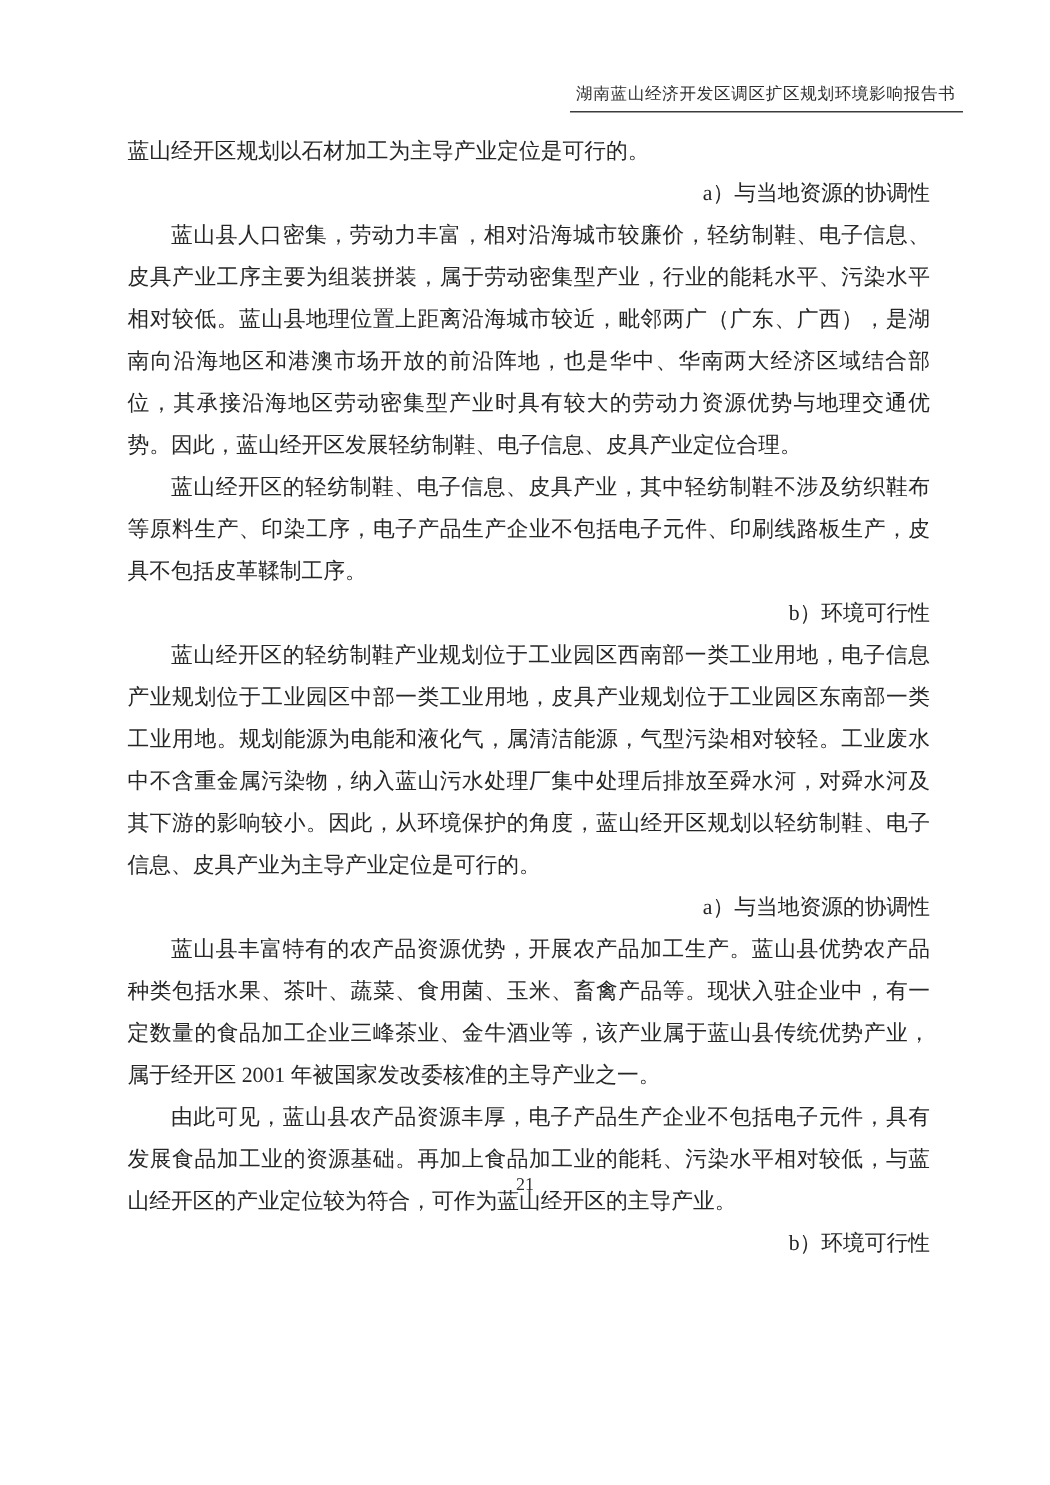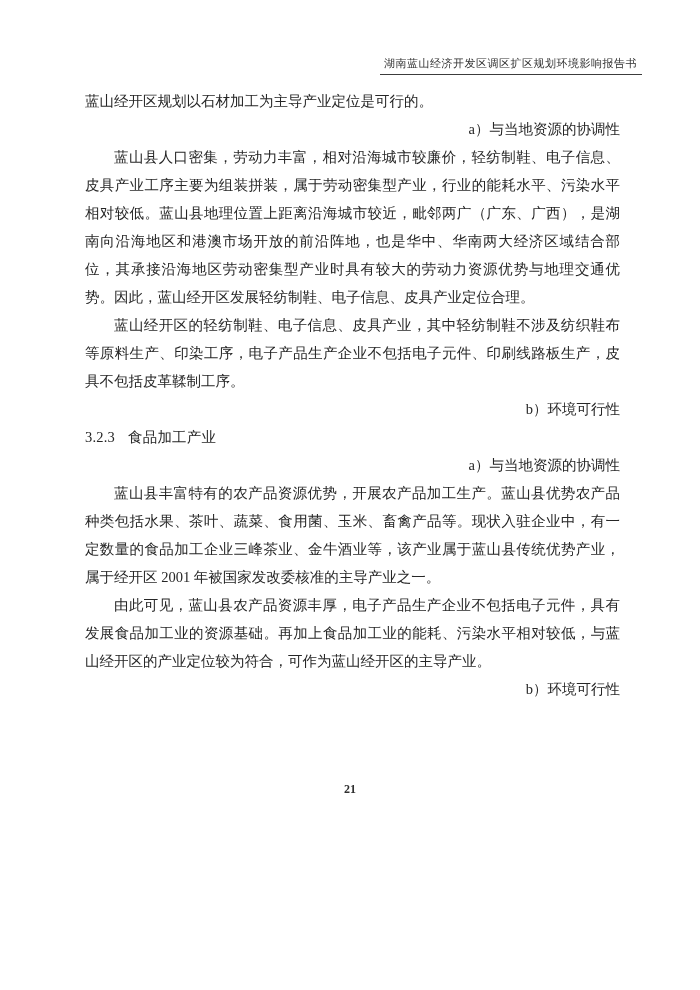--- a/index.html
+++ b/index.html
@@ -60,21 +60,20 @@
     text-indent: 2em;
   }
   .page-number {
     position: absolute;
     left: 0;
     right: 0;
     bottom: 55px;
     text-align: center;
     font-size: 12px;
     color: #2f2f2f;
-    font-weight: bold;
   }
 </style>
 </head>
 <body>
 
 <div class="doc-page">
 
   <div class="page-header">湖南蓝山经济开发区调区扩区规划环境影响报告书</div>
 
   <div class="content">
@@ -83,22 +82,22 @@
 
 
     <p class="sub-label">a）与当地资源的协调性</p>
 
     <p class="para">蓝山县人口密集，劳动力丰富，相对沿海城市较廉价，轻纺制鞋、电子信息、皮具产业工序主要为组装拼装，属于劳动密集型产业，行业的能耗水平、污染水平相对较低。蓝山县地理位置上距离沿海城市较近，毗邻两广（广东、广西），是湖南向沿海地区和港澳市场开放的前沿阵地，也是华中、华南两大经济区域结合部位，其承接沿海地区劳动密集型产业时具有较大的劳动力资源优势与地理交通优势。因此，蓝山经开区发展轻纺制鞋、电子信息、皮具产业定位合理。</p>
 
     <p class="para">蓝山经开区的轻纺制鞋、电子信息、皮具产业，其中轻纺制鞋不涉及纺织鞋布等原料生产、印染工序，电子产品生产企业不包括电子元件、印刷线路板生产，皮具不包括皮革鞣制工序。</p>
 
     <p class="sub-label">b）环境可行性</p>
 
+    <p class="para">蓝山经开区的轻纺制鞋产业规划位于工业园区西南部一类工业用地，电子信息产业规划位于工业园区中部一类工业用地，皮具产业规划位于工业园区东南部一类工业用地。规划能源为电能和液化气，属清洁能源，气型污染相对较轻。工业废水中不含重金属污染物，纳入蓝山污水处理厂集中处理后排放至舜水河，对舜水河及其下游的影响较小。因此，从环境保护的角度，蓝山经开区规划以轻纺制鞋、电子信息、皮具产业为主导产业定位是可行的。</p>
 
-    <p class="section-heading"><span class="section-number">3.2.3</span><span>食品加工产业</span></p>
 
     <p class="sub-label">a）与当地资源的协调性</p>
 
     <p class="para">蓝山县丰富特有的农产品资源优势，开展农产品加工生产。蓝山县优势农产品种类包括水果、茶叶、蔬菜、食用菌、玉米、畜禽产品等。现状入驻企业中，有一定数量的食品加工企业三峰茶业、金牛酒业等，该产业属于蓝山县传统优势产业，属于经开区 2001 年被国家发改委核准的主导产业之一。</p>
 
     <p class="para">由此可见，蓝山县农产品资源丰厚，电子产品生产企业不包括电子元件，具有发展食品加工业的资源基础。再加上食品加工业的能耗、污染水平相对较低，与蓝山经开区的产业定位较为符合，可作为蓝山经开区的主导产业。</p>
 
     <p class="sub-label">b）环境可行性</p>
 
   </div>

